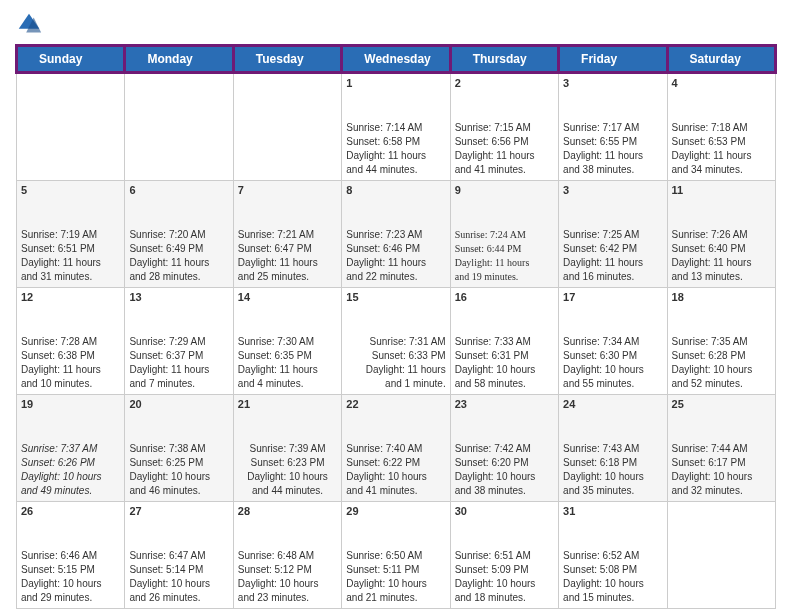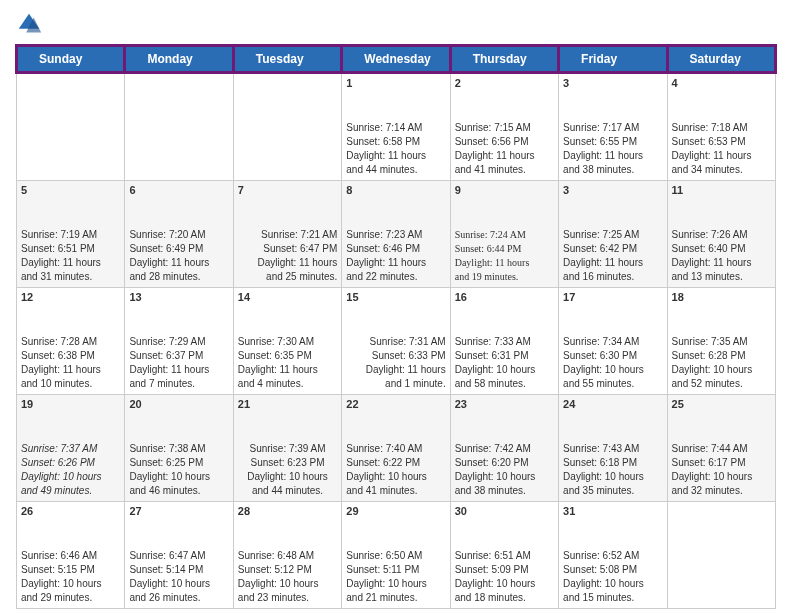--- a/index.html
+++ b/index.html
@@ -182,21 +182,21 @@
           </td>
           <td>
             <span class="day-number">6</span>
             <div class="day-info" style="white-space: pre-line;">Sunrise: 7:20 AM
 Sunset: 6:49 PM
 Daylight: 11 hours
 and 28 minutes.</div>
           </td>
           <td>
             <span class="day-number">7</span>
-            <div class="day-info" style="white-space: pre-line; text-align: right;">Sunrise: 7:21 AM
+            <div class="day-info" style="white-space: pre-line;">Sunrise: 7:21 AM
 Sunset: 6:47 PM
 Daylight: 11 hours
 and 25 minutes.</div>
           </td>
           <td>
             <span class="day-number">8</span>
             <div class="day-info" style="white-space: pre-line;">Sunrise: 7:23 AM
 Sunset: 6:46 PM
 Daylight: 11 hours
 and 22 minutes.</div>

